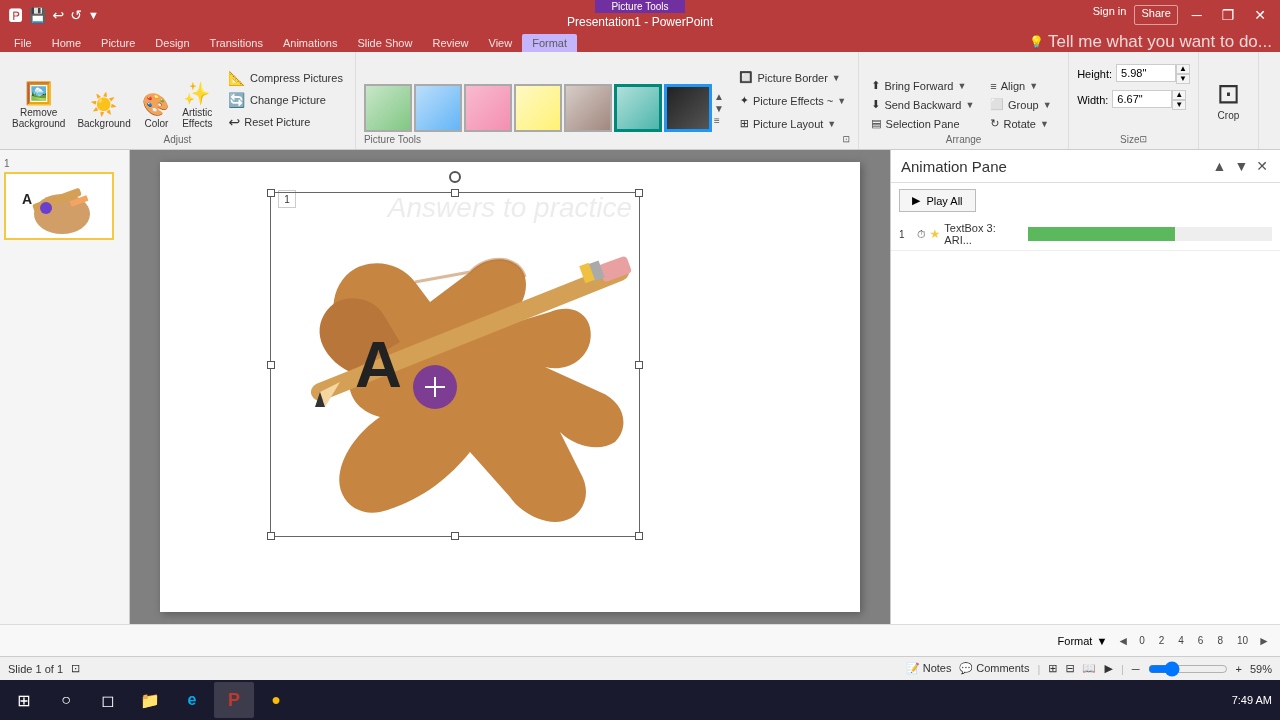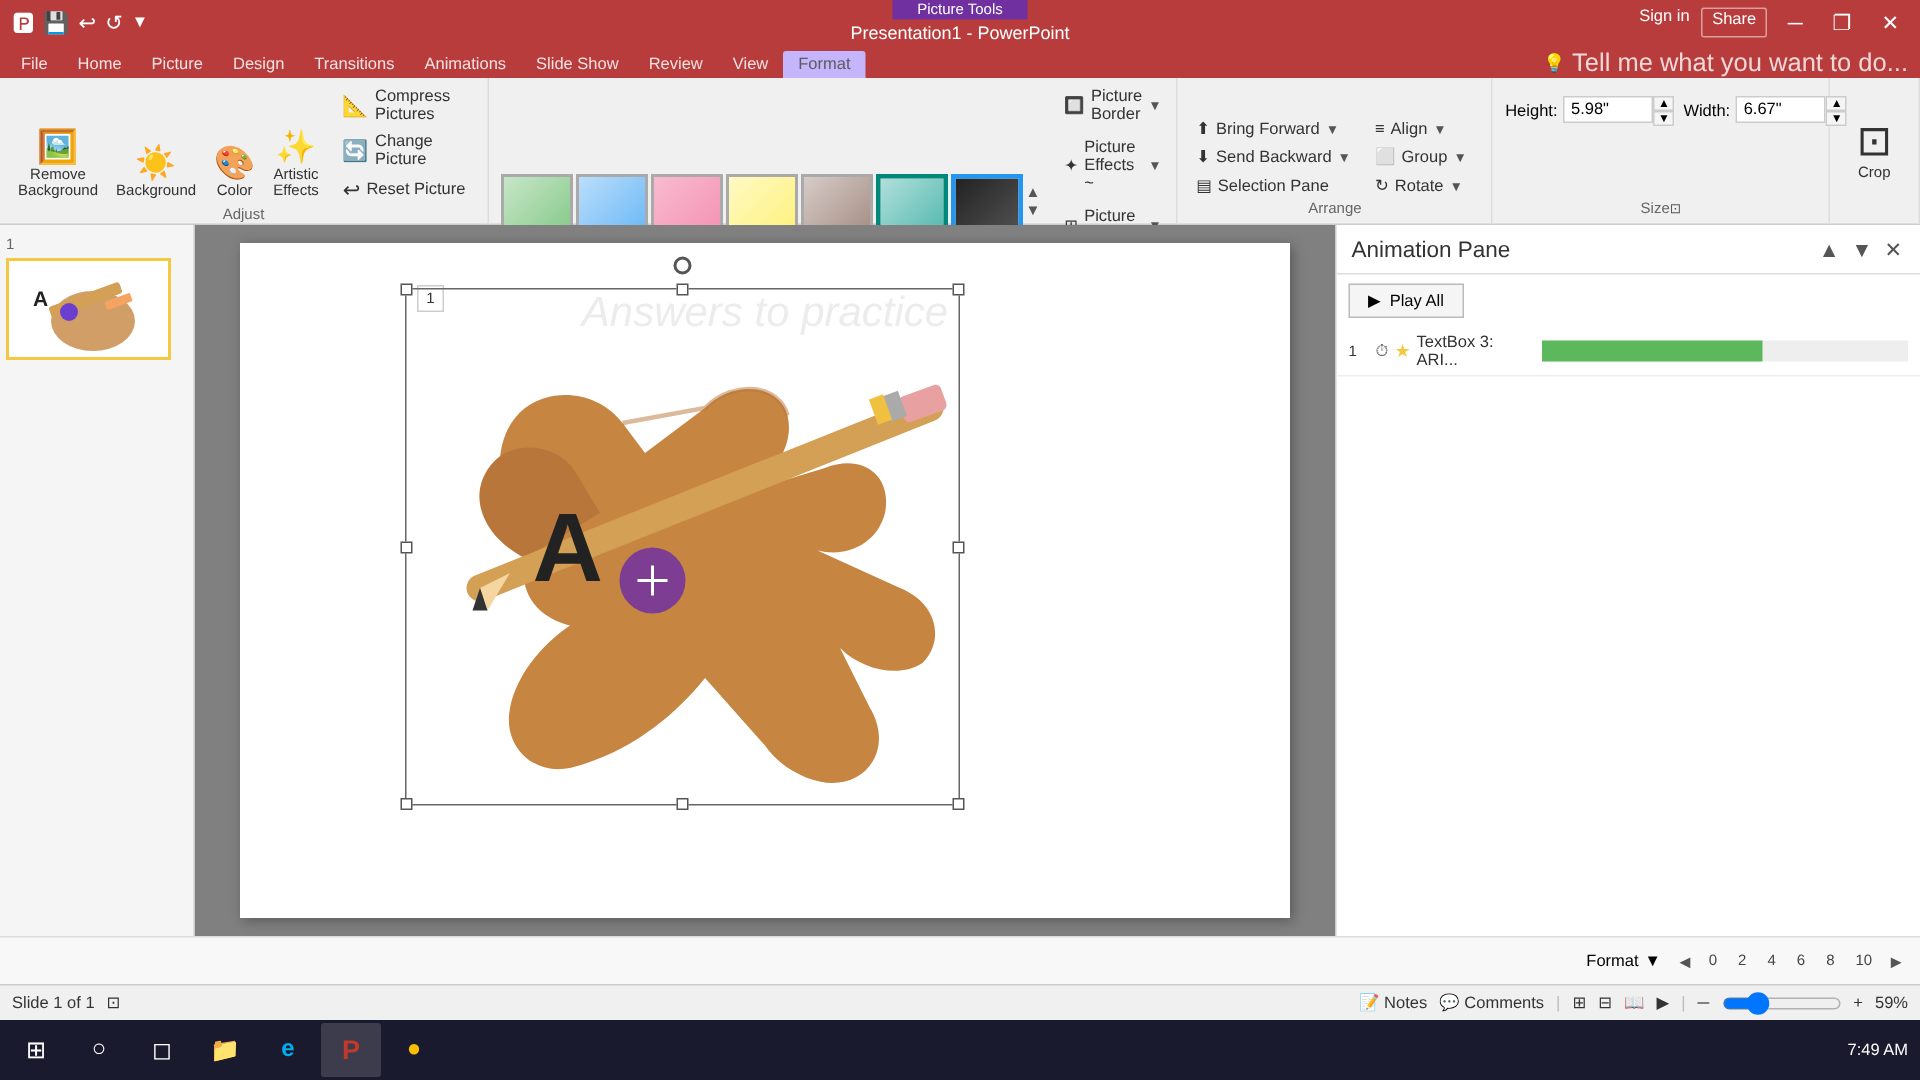--- a/index.html
+++ b/index.html
@@ -537,21 +537,21 @@
           <span>↻</span>
           <span>Rotate</span>
           <span class="dropdown-arrow">▼</span>
         </div>
       </div>
     </div>
     <div class="ribbon-group-title">Arrange</div>
   </div>
 
   <div class="ribbon-group" style="min-width:120px;">
-    <div class="ribbon-items" style="flex-direction:row; align-items:flex-start; gap:6px; padding-top:8px;">
+    <div class="ribbon-items" style="flex-direction:column; align-items:flex-start; gap:6px; padding-top:8px;">
       <div class="size-row">
         <span style="font-size:11px;">Height:</span>
         <div style="position:relative; display:flex;">
           <input class="size-input" value="5.98&quot;" style="">
           <div class="spin-btns">
             <button class="spin-btn">▲</button>
             <button class="spin-btn">▼</button>
           </div>
         </div>
       </div>

